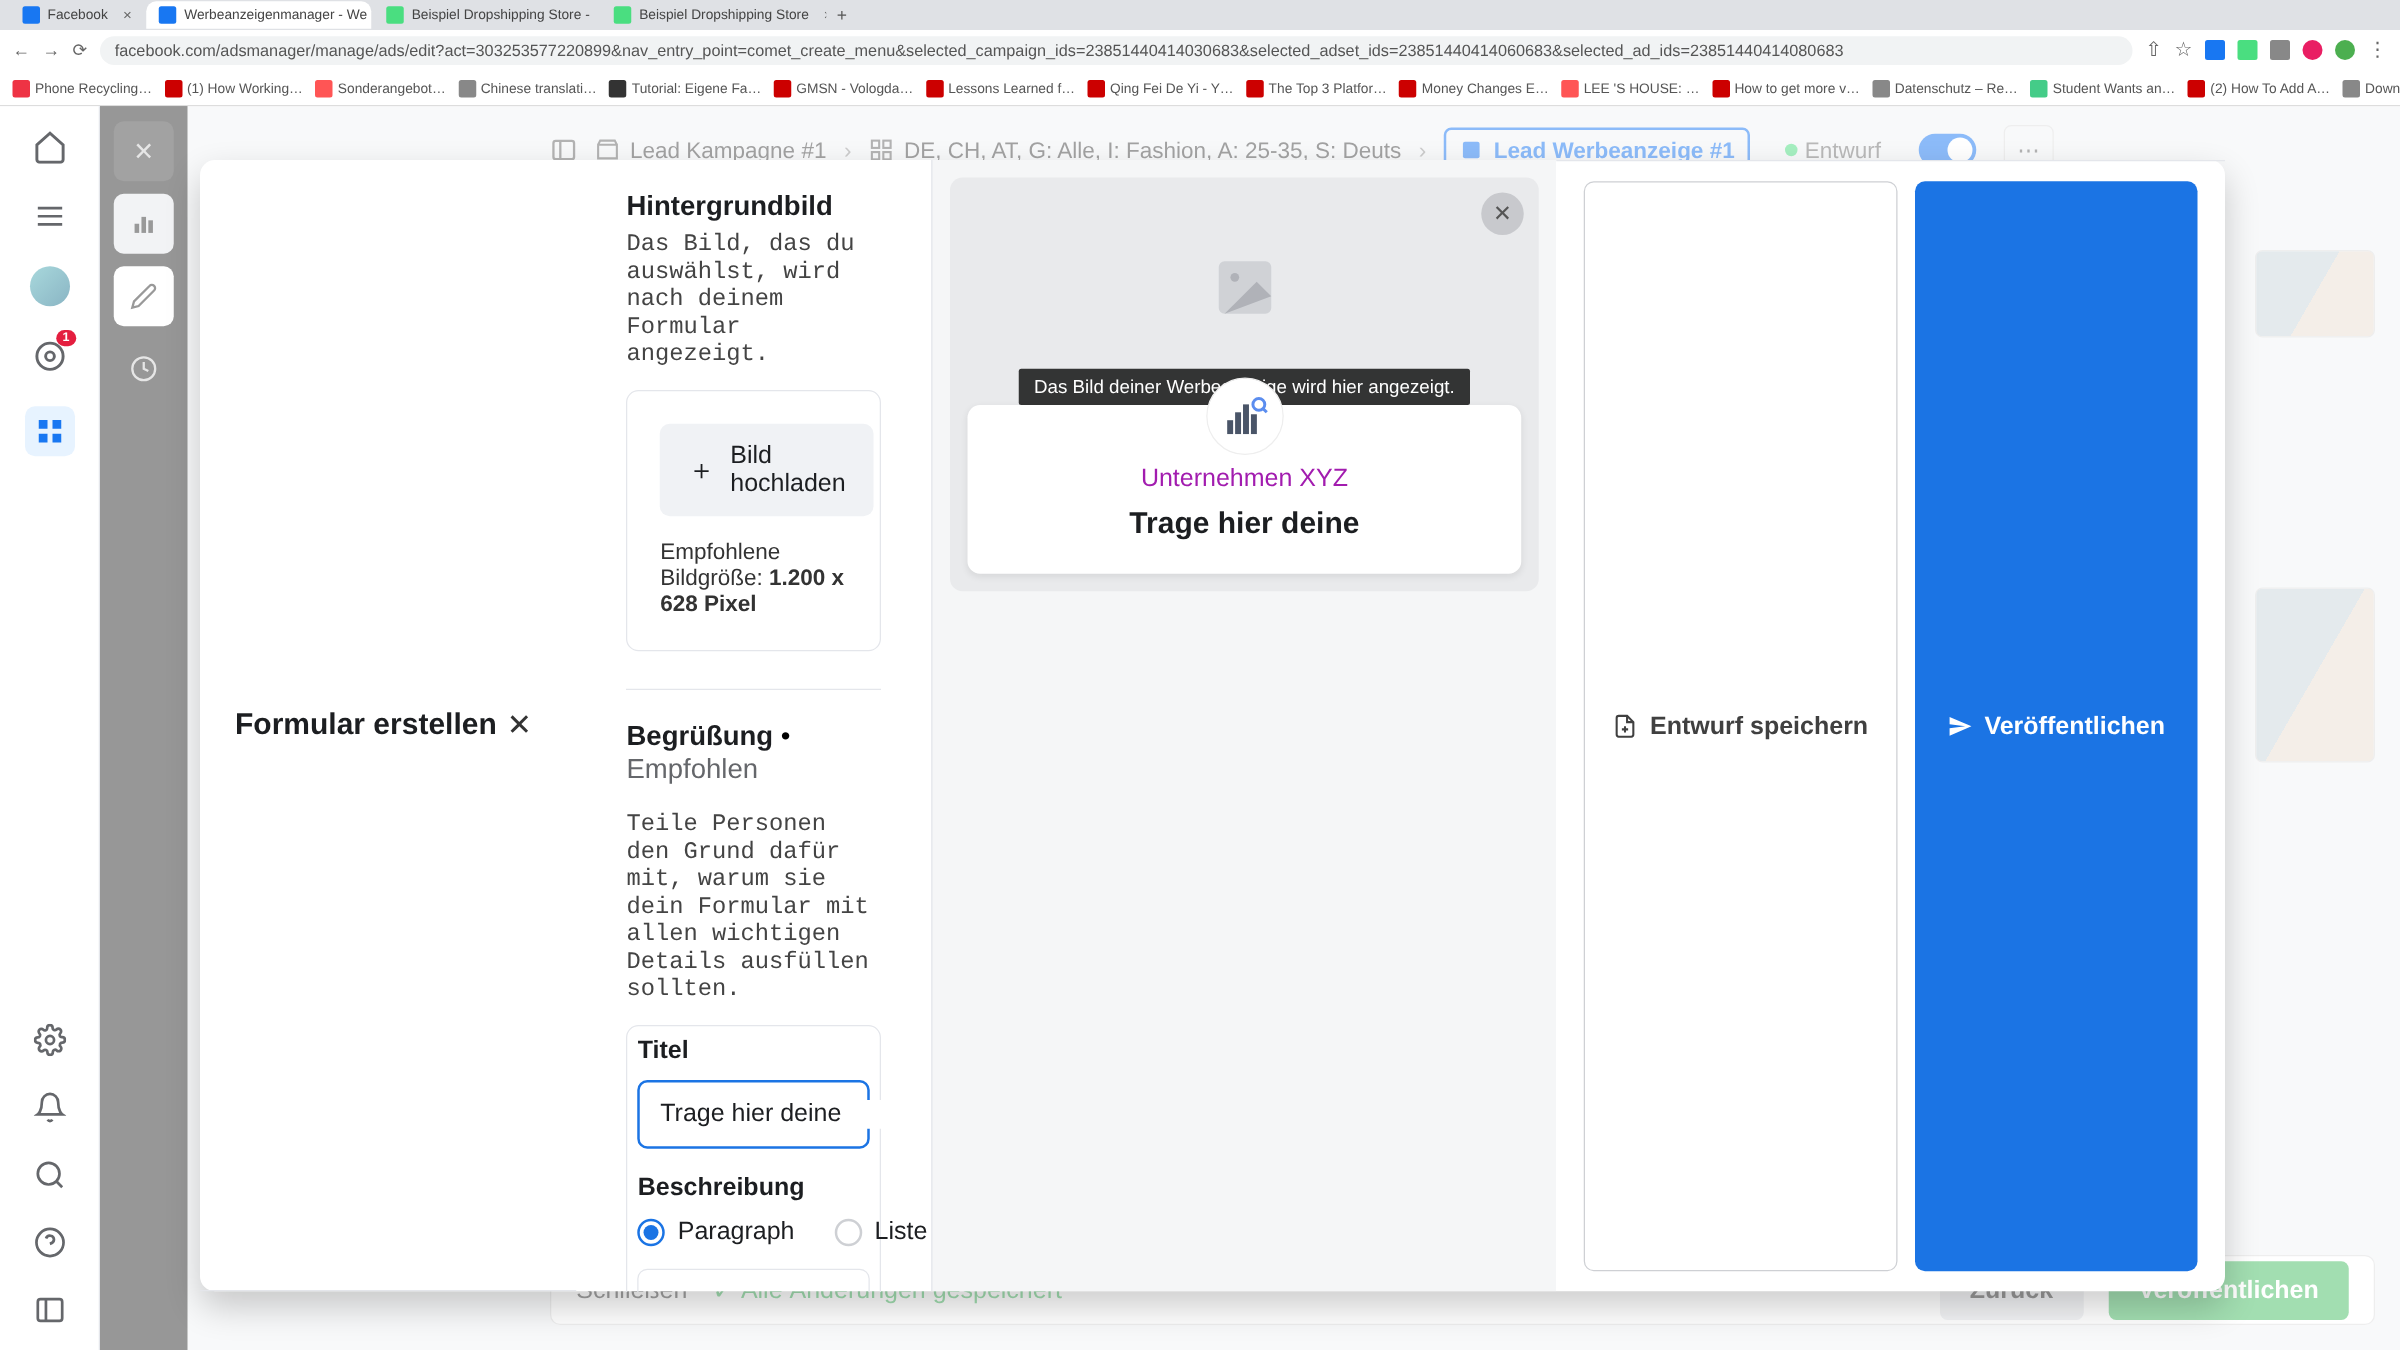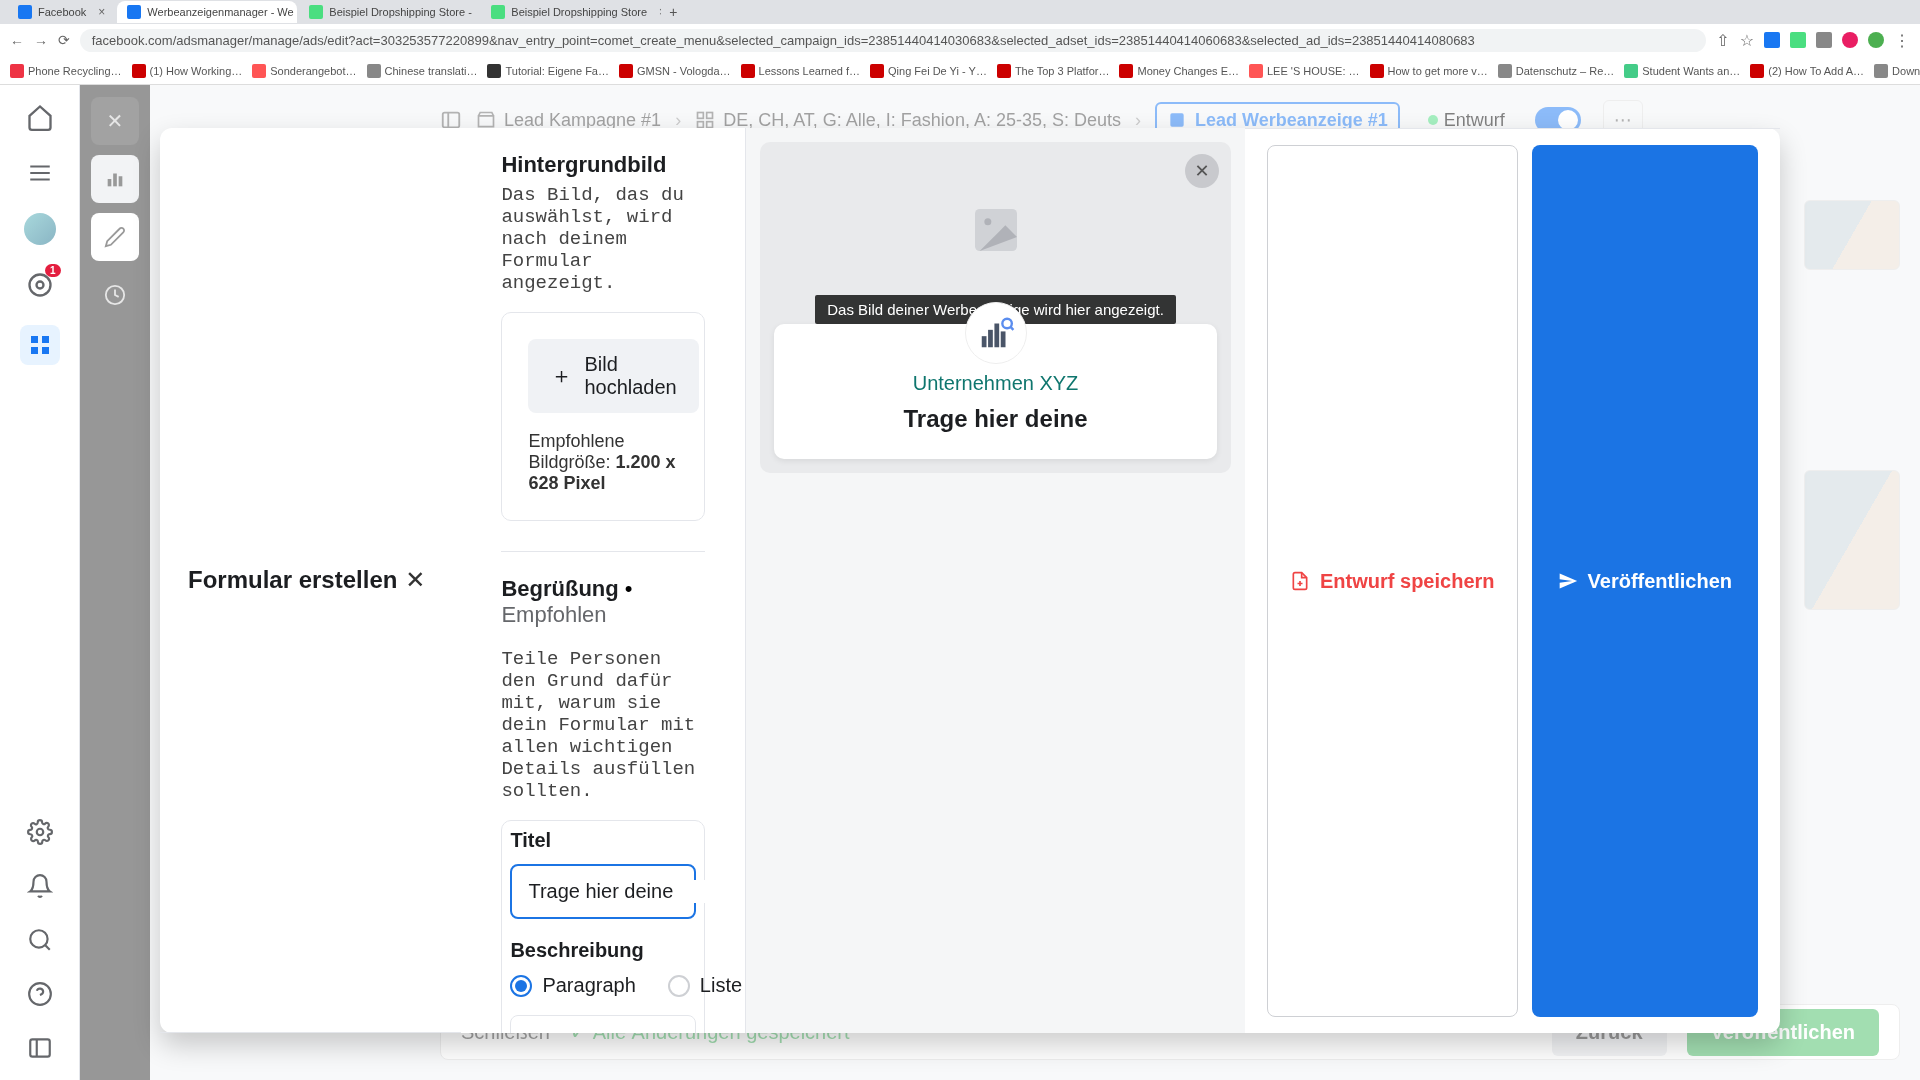--- a/index.html
+++ b/index.html
@@ -37,21 +37,21 @@
 .dark-rail .btn.close-btn { background: #444; }
 .dark-rail .btn.light { background: #e4e6eb; color: #333; }
 .dark-rail .btn.edit { background: #fff; color: #333; }
 
 
 .editor-top { position: absolute; left: 440px; top: 95px; right: 20px; height: 50px; display: flex; align-items: center; gap: 14px; font-size: 18px; color: #444; }
 .crumb { display: flex; align-items: center; gap: 8px; white-space: nowrap; }
 .crumb .ic { width: 20px; height: 20px; color: #666; }
 .crumb.active { color: #1877f2; font-weight: 600; border: 2px solid #1877f2; border-radius: 6px; padding: 6px 10px; }
 .crumb-sep { color: #999; font-size: 18px; }
-.status-badge { display: flex; align-items: center; gap: 6px; color: #000000; margin-left: 14px; }
+.status-badge { display: flex; align-items: center; gap: 6px; color: #737373; margin-left: 14px; }
 .status-dot { width: 10px; height: 10px; background: #4ade80; border-radius: 50%; }
 .toggle { width: 46px; height: 26px; border-radius: 13px; background: #1877f2; position: relative; margin-left: 16px; }
 .toggle::after { content:''; position:absolute; width:20px; height:20px; background:#fff; border-radius:50%; top:3px; right:3px; }
 .menu-dots { width: 40px; height: 40px; border: 1px solid #ddd; border-radius: 6px; display:flex; align-items:center; justify-content:center; color:#666; margin-left: 8px; }
 
 
 .editor-bottom { position: absolute; left: 440px; bottom: 20px; right: 20px; height: 56px; background: #fff; border: 1px solid #ddd; border-radius: 8px; display: flex; align-items: center; padding: 0 20px; gap: 20px; }
 .editor-bottom .btn-text { font-size: 20px; color: #444; }
 .editor-bottom .saved { color: #45bd62; font-size: 20px; display: flex; align-items: center; gap: 6px; }
 .editor-bottom .spacer { flex: 1; }
@@ -100,26 +100,26 @@
 
 
 .preview-card { background: #e9eaec; border-radius: 10px; padding: 0; overflow: hidden; position: relative; }
 .preview-close { position: absolute; top: 12px; right: 12px; width: 34px; height: 34px; background: #c8c9cd; border-radius: 50%; display:flex; align-items:center; justify-content:center; color:#555; font-size:18px; }
 .preview-img { height: 190px; display:flex; align-items:center; justify-content:center; flex-direction: column; position: relative; }
 .preview-img .ph { font-size: 60px; color: #b0b2b8; }
 .preview-tooltip { position: absolute; bottom: 8px; background: rgba(0,0,0,0.78); color: #fff; padding: 6px 12px; font-size: 15px; border-radius: 2px; white-space: nowrap; }
 .brand-logo { width: 62px; height: 62px; border-radius: 50%; background: #fff; border: 1px solid #eee; margin: -30px auto 0; display:flex; align-items:center; justify-content:center; position: relative; z-index: 2; }
 .brand-logo svg { width: 38px; height: 38px; }
 .preview-text-card { background: #fff; margin: -40px 14px 14px; border-radius: 10px; padding: 48px 20px 26px; text-align: center; box-shadow: 0 2px 6px rgba(0,0,0,0.08); }
-.company-name { font-size: 20px; color: #0f766e; margin-bottom: 10px; }
+.company-name { font-size: 20px; color: #a21caf; margin-bottom: 10px; }
 .preview-title { font-size: 24px; font-weight: 700; color: #1c1e21; }
 
 
 .modal-footer { border-top: 1px solid #e4e6eb; padding: 16px 22px; display: flex; justify-content: flex-end; gap: 14px; }
-.btn-outline { background: #fff; border: 1px solid #ced0d4; color: #ef4444; padding: 14px 22px; border-radius: 8px; font-size: 20px; font-weight: 600; display:flex; align-items:center; gap:10px; }
+.btn-outline { background: #fff; border: 1px solid #ced0d4; color: #404040; padding: 14px 22px; border-radius: 8px; font-size: 20px; font-weight: 600; display:flex; align-items:center; gap:10px; }
 .btn-publish { background: #1b74e4; color: #fff; border: none; padding: 14px 26px; border-radius: 8px; font-size: 20px; font-weight: 600; display:flex; align-items:center; gap:10px; }
 </style>
 </head>
 <body>
 
 <div class="browser-chrome">
   <div class="tab-bar">
     <div class="tab inactive">
         <span class="favicon"></span>
         <span>Facebook</span>

